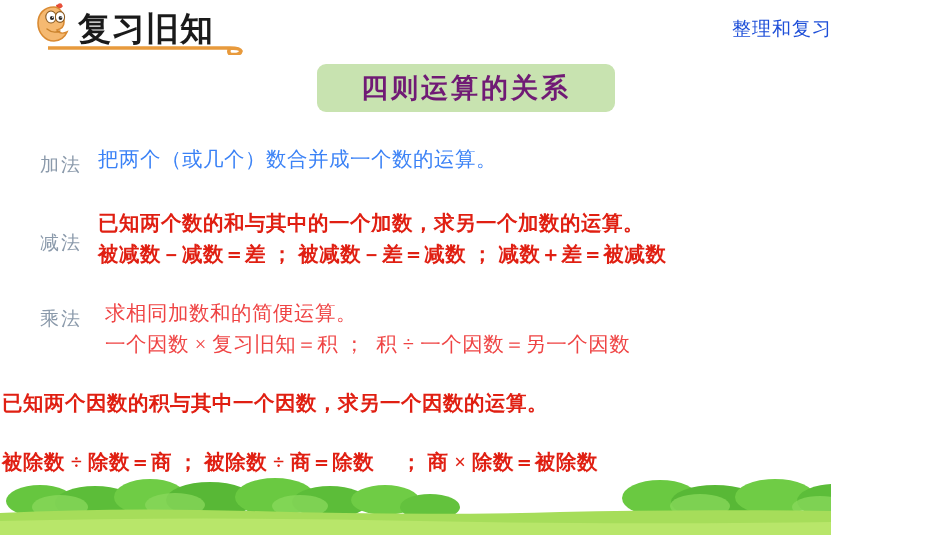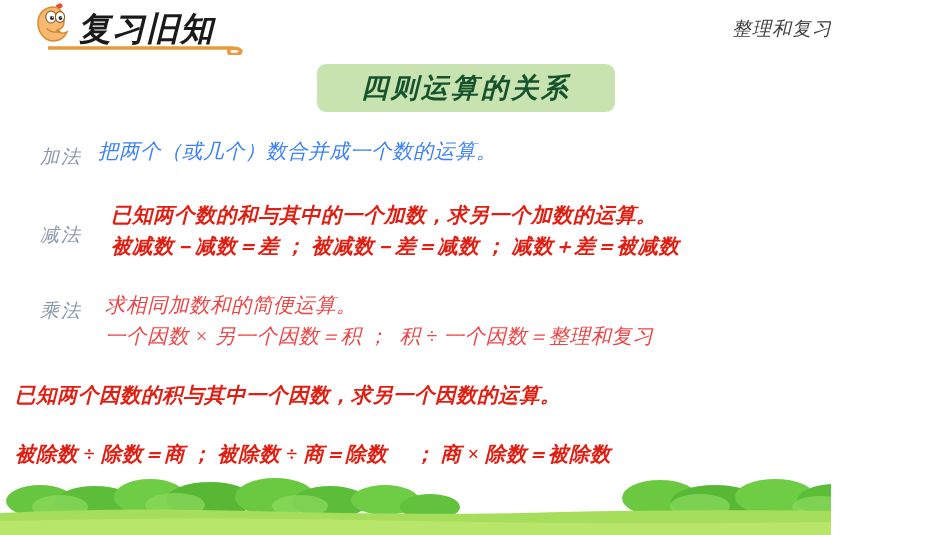--- a/index.html
+++ b/index.html
@@ -9,21 +9,20 @@
   }
   body {
     font-family: "Liberation Serif", "DejaVu Serif", serif;
   }
   #slide {
     position: relative;
     width: 831px;
     height: 535px;
     background: #ffffff;
     overflow: hidden;
-    font-style: italic;
   }
 
   
   #header-bar {
     position: absolute;
     left: 0;
     top: 0;
     width: 950px;
     height: 58px;
   }
@@ -58,21 +57,21 @@
   #header-right {
     position: absolute;
     right: 8px;
     top: 14px;
     display: flex;
     align-items: center;
   }
   #unit-label {
     font-family: "Liberation Serif", "DejaVu Serif", serif;
     font-size: 19px;
-    color: #404040;
+    color: #1d4ed8;
     letter-spacing: 1px;
     margin-right: 18px;
     white-space: nowrap;
   }
   #brand-logo {
     display: flex;
     align-items: center;
     transform: skewX(-8deg);
   }
   .brand-rainbow {
@@ -105,29 +104,29 @@
     background: #c8e3b0;
     border-radius: 9px;
     display: flex;
     align-items: center;
     justify-content: center;
   }
   #title-banner-text {
     font-family: "Liberation Serif", "DejaVu Serif", serif;
     font-size: 27px;
     font-weight: bold;
-    color: #14532d;
+    color: #701a75;
     letter-spacing: 3px;
   }
 
   
   #content {
     position: absolute;
     left: 0;
-    top: 124px;
+    top: 132px;
     width: 950px;
   }
   .row {
     position: relative;
     display: flex;
     align-items: flex-start;
   }
   .row-label {
     flex: 0 0 82px;
     text-align: right;
@@ -143,21 +142,21 @@
     padding-left: 2px;
   }
   .line {
     font-family: "Liberation Serif", "DejaVu Serif", serif;
     font-size: 20.5px;
     line-height: 31px;
     letter-spacing: 0.5px;
     white-space: pre;
   }
   .blue   { color: #3b82f6; }
-  .red    { color: #e01f12; margin-left: 13px; }
+  .red    { color: #e01f12; }
   .navy   { color: #ef4444; }
   .line.bold { font-weight: bold; }
 
   
   #scenery {
     position: absolute;
     left: 0;
     bottom: 0;
     width: 950px;
     height: 68px;
@@ -218,21 +217,21 @@
       <div class="row-body">
         <div class="line red bold">已知两个数的和与其中的一个加数，求另一个加数的运算。</div>
         <div class="line red bold">被减数－减数＝差 ； 被减数－差＝减数 ； 减数＋差＝被减数</div>
       </div>
     </div>
 
     <div class="row" style="margin-top:28px;gap:7px;">
       <div class="row-label" style="padding-top:8px;">乘法</div>
       <div class="row-body">
         <div class="line navy">求相同加数和的简便运算。</div>
-        <div class="line navy">一个因数 × 另一个因数＝积 ；  积 ÷ 一个因数＝整理和复习</div>
+        <div class="line navy">一个因数 × 复习旧知＝积 ；  积 ÷ 一个因数＝另一个因数</div>
       </div>
     </div>
 
     <div class="row" style="margin-top:28px;">
       <div class="row-body">
         <div class="line red bold">已知两个因数的积与其中一个因数，求另一个因数的运算。</div>
         <div class="line red bold" style="margin-top:28px;">被除数 ÷ 除数＝商 ； 被除数 ÷ 商＝除数　 ； 商 × 除数＝被除数</div>
       </div>
     </div>
 

